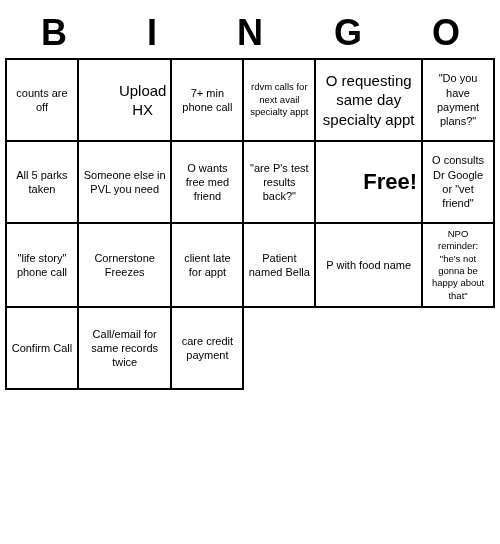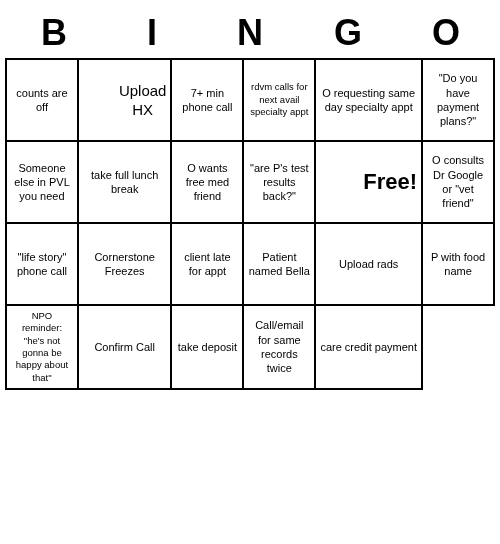--- a/index.html
+++ b/index.html
@@ -70,31 +70,31 @@
       </div>
       <div class="bingo-cell" style="font-size: 15px; font-weight: normal; padding-left: 40px;">
         <span>Upload HX</span>
       </div>
       <div class="bingo-cell">
         <span>7+ min phone call</span>
       </div>
       <div class="bingo-cell" style="font-size: 9.5px;">
         <span>rdvm calls for next avail specialty appt</span>
       </div>
-      <div class="bingo-cell" style="font-size: 11px;">
+      <div class="bingo-cell" style="font-size: 15px;">
         <span>O requesting same day specialty appt</span>
       </div>
       <div class="bingo-cell">
         <span>"Do you have payment plans?"</span>
       </div>
       <div class="bingo-cell">
-        <span>Someone else in PVL you need</span>
+        <span>All 5 parks taken</span>
       </div>
       <div class="bingo-cell">
-        <span>take full lunch break</span>
+        <span>Someone else in PVL you need</span>
       </div>
       <div class="bingo-cell">
         <span>O wants free med friend</span>
       </div>
       <div class="bingo-cell">
         <span>"are P's test results back?"</span>
       </div>
       <div class="bingo-cell free" style="font-size: 22px; font-weight: bold;">
         <span>Free!</span>
       </div>
@@ -107,33 +107,27 @@
       <div class="bingo-cell">
         <span>Cornerstone Freezes</span>
       </div>
       <div class="bingo-cell">
         <span>client late for appt</span>
       </div>
       <div class="bingo-cell">
         <span>Patient named Bella</span>
       </div>
       <div class="bingo-cell">
-        <span>Upload rads</span>
-      </div>
-      <div class="bingo-cell">
         <span>P with food name</span>
       </div>
       <div class="bingo-cell" style="font-size: 9.5px;">
         <span>NPO reminder: "he's not gonna be happy about that"</span>
       </div>
       <div class="bingo-cell">
         <span>Confirm Call</span>
-      </div>
-      <div class="bingo-cell">
-        <span>take deposit</span>
       </div>
       <div class="bingo-cell">
         <span>Call/email for same records twice</span>
       </div>
       <div class="bingo-cell">
         <span>care credit payment</span>
       </div>
     </div>
 </div>
 

